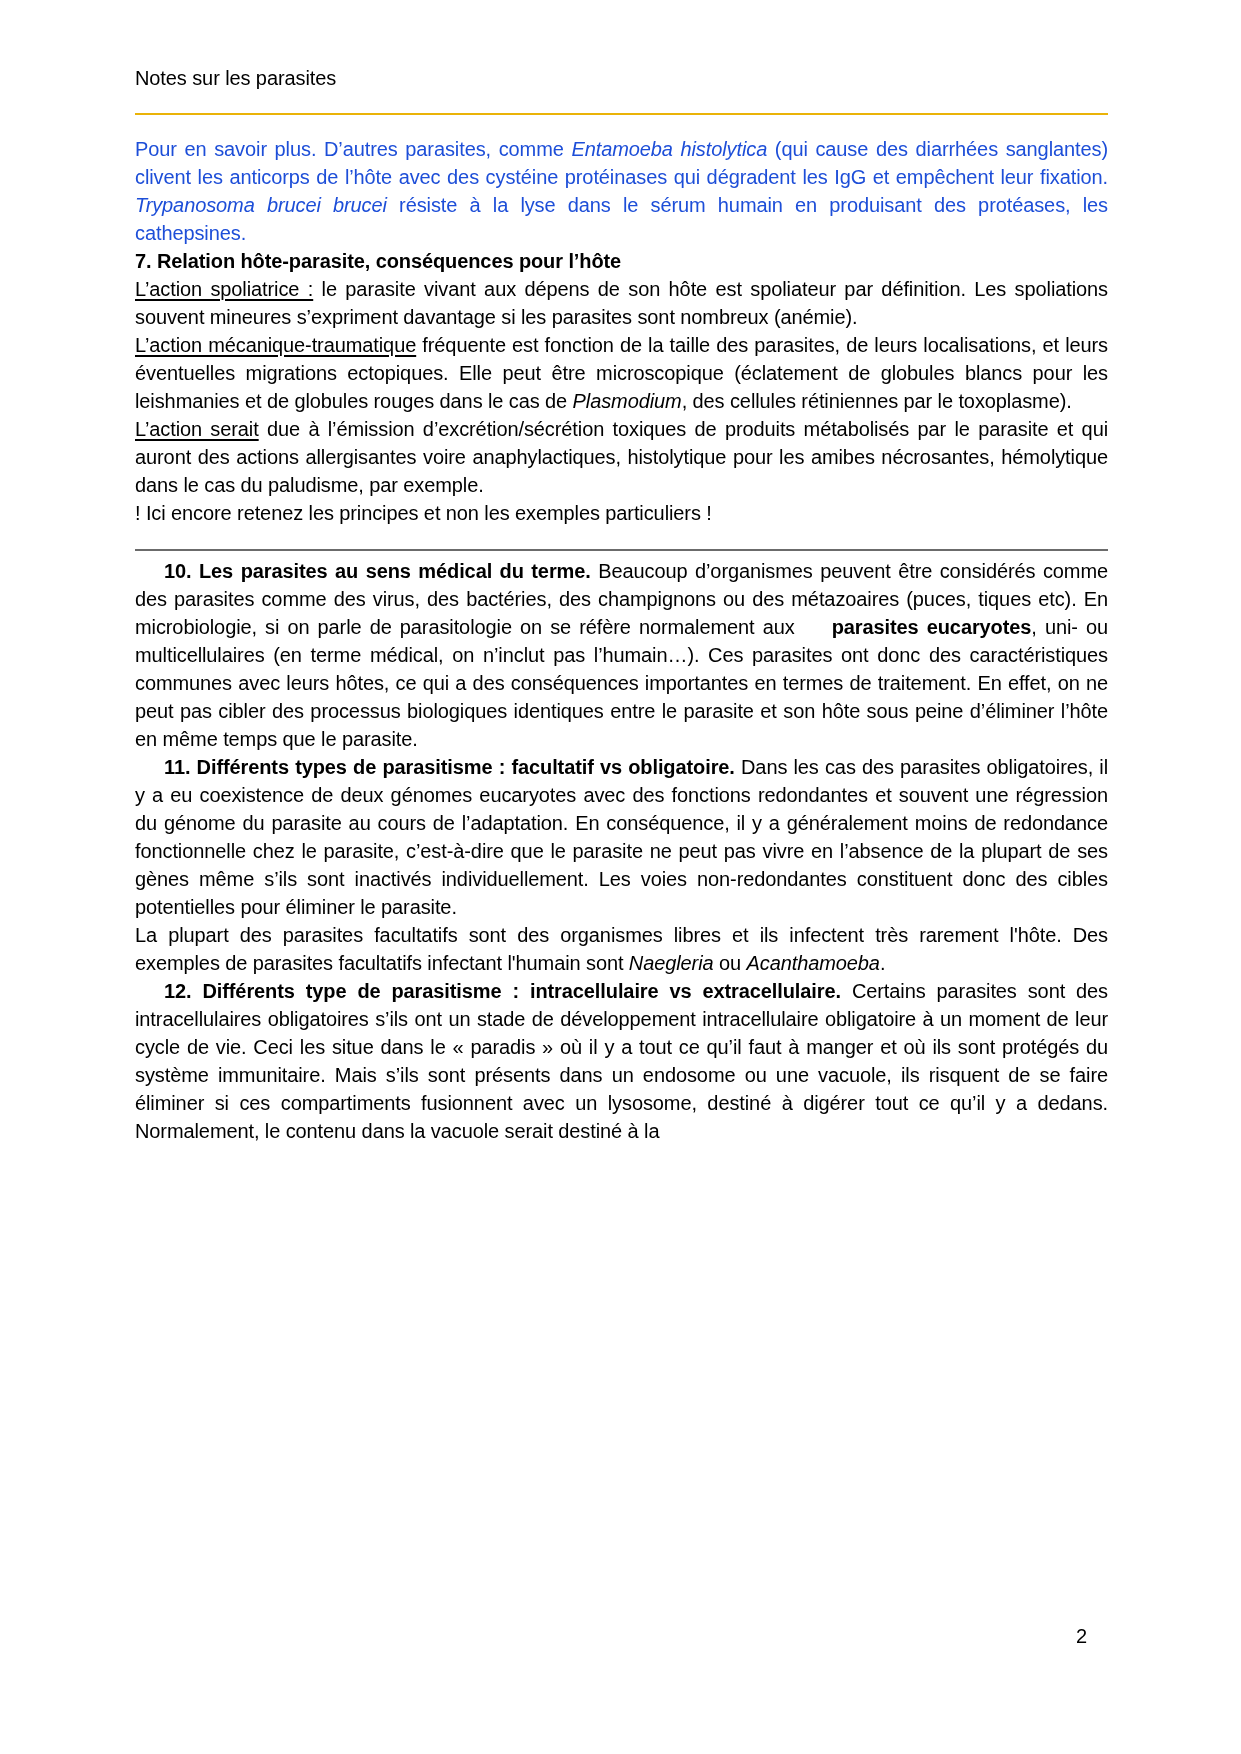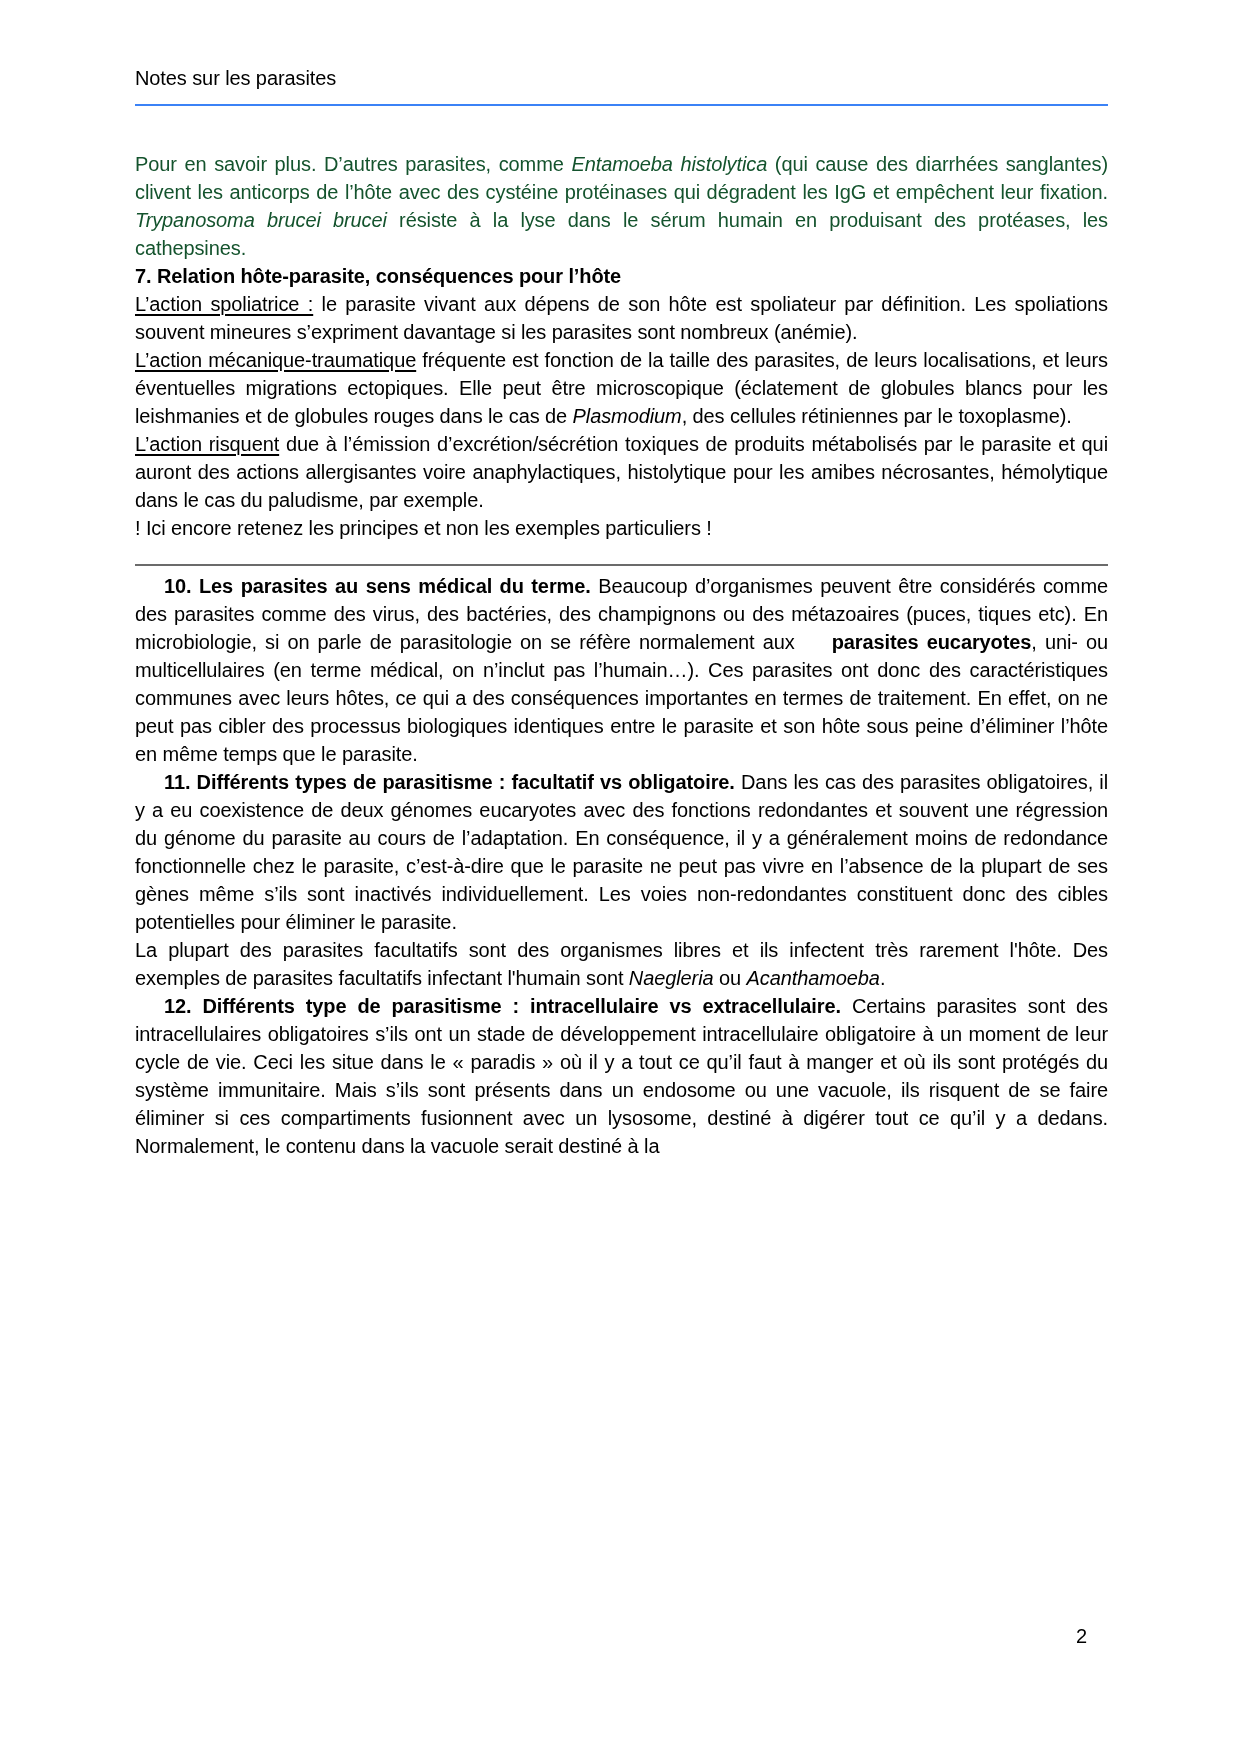--- a/index.html
+++ b/index.html
@@ -9,27 +9,27 @@
     background:#ffffff;
     box-sizing:border-box;
     padding:64px 133px 0 135px;
     font-family:"Liberation Sans","DejaVu Sans",sans-serif;
     font-size:20px;line-height:28px;
     letter-spacing:-0.1px;
     color:#000000;
     overflow:hidden;
   }
   .doc-header{
-    padding-bottom:12px;
-    border-bottom:2px solid #3b82f6;
-    margin-bottom:44px;
+    padding-bottom:21px;
+    border-bottom:2px solid #eab308;
+    margin-bottom:20px;
   }
   p.para{margin:0;text-align:justify;}
   .gap{margin-top:28px;}
-  .gray{color:#14532d;}
+  .gray{color:#1d4ed8;}
   .b{font-weight:700;margin-left:29px;}
   .i{font-style:italic;}
   .bi{font-weight:700;font-style:italic;}
   .u{text-decoration:underline;text-underline-offset:3px;}
   .divider{
     border:none;height:0;
     border-top:2px solid #6b6b6b;
     margin:22px 0 6px 0;
   }
   .page-number{
@@ -48,21 +48,21 @@
   </div>
 
   <p class="para gray"><span>Pour en savoir plus. D’autres parasites, comme </span><span class="i">Entamoeba histolytica</span><span> (qui cause des diarrhées sanglantes) clivent les anticorps de l’hôte avec des cystéine protéinases qui dégradent les IgG et empêchent leur fixation. </span><span class="i">Trypanosoma brucei brucei</span><span> résiste à la lyse dans le sérum humain en produisant des protéases, les cathepsines.</span></p>
 
   <p class="para b gap">7. Relation hôte-parasite, conséquences pour l’hôte</p>
 
   <p class="para"><span class="u">L’action spoliatrice :</span><span> le parasite vivant aux dépens de son hôte est spoliateur par définition. Les spoliations souvent mineures s’expriment davantage si les parasites sont nombreux (anémie).</span></p>
 
   <p class="para"><span class="u">L’action mécanique-traumatique</span><span> fréquente est fonction de la taille des parasites, de leurs localisations, et leurs éventuelles migrations ectopiques. Elle peut être microscopique (éclatement de globules blancs pour les leishmanies et de globules rouges dans le cas de </span><span class="i">Plasmodium</span><span>, des cellules rétiniennes par le toxoplasme).</span></p>
 
-  <p class="para"><span class="u">L’action risquent</span><span> due à l’émission d’excrétion/sécrétion toxiques de produits métabolisés par le parasite et qui auront des actions allergisantes voire anaphylactiques, histolytique pour les amibes nécrosantes, hémolytique dans le cas du paludisme, par exemple.</span></p>
+  <p class="para"><span class="u">L’action serait</span><span> due à l’émission d’excrétion/sécrétion toxiques de produits métabolisés par le parasite et qui auront des actions allergisantes voire anaphylactiques, histolytique pour les amibes nécrosantes, hémolytique dans le cas du paludisme, par exemple.</span></p>
 
 
   <p class="para">! Ici encore retenez les principes et non les exemples particuliers !</p>
 
 
   <div class="divider"></div>
 
 
   <p class="para gap"><span class="b">10. Les parasites au sens médical du terme.</span><span> Beaucoup d’organismes peuvent être considérés comme des parasites comme des virus, des bactéries, des champignons ou des métazoaires (puces, tiques etc). En microbiologie, si on parle de parasitologie on se réfère normalement aux </span><span class="b">parasites eucaryotes</span><span>, uni- ou multicellulaires (en terme médical, on n’inclut pas l’humain…). Ces parasites ont donc des caractéristiques communes avec leurs hôtes, ce qui a des conséquences importantes en termes de traitement. En effet, on ne peut pas cibler des processus biologiques identiques entre le parasite et son hôte sous peine d’éliminer l’hôte en même temps que le parasite.</span></p>
 

